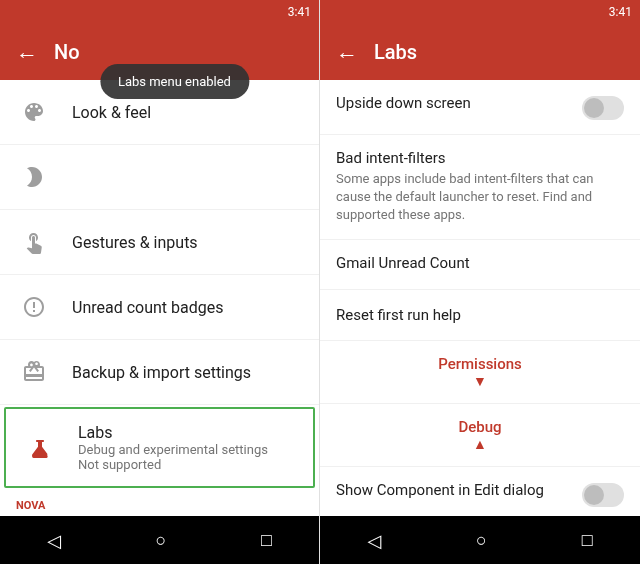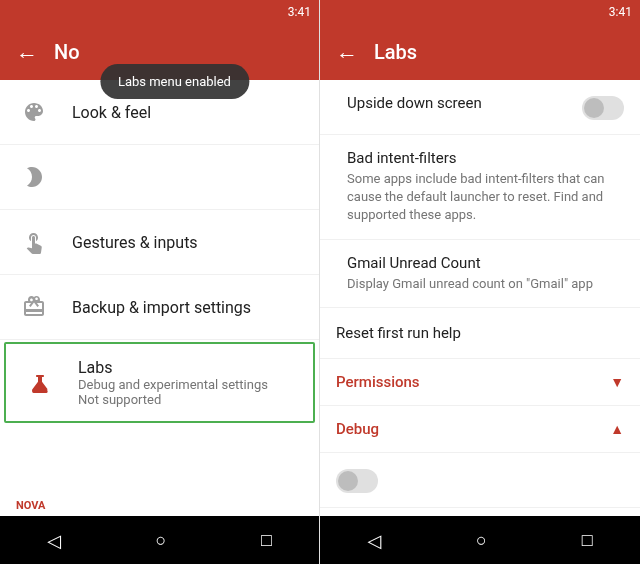--- a/index.html
+++ b/index.html
@@ -181,21 +181,20 @@
       border-bottom: 1px solid #f0f0f0;
       display: flex;
       align-items: flex-start;
       justify-content: space-between;
       cursor: pointer;
     }
 
     .labs-item-text {
       flex: 1;
       margin-right: 8px;
-      margin-left: 11px;
     }
 
     .labs-item-text .primary {
       font-size: 15px;
       color: #212121;
       font-weight: 400;
       margin-bottom: 3px;
     }
 
     .labs-item-text .secondary {
@@ -231,20 +230,21 @@
     }
 
     
     .section-header {
       padding: 14px 16px;
       display: flex;
       align-items: center;
       justify-content: space-between;
       cursor: pointer;
       border-bottom: 1px solid #f0f0f0;
+      flex-direction: column;
     }
 
     .section-header .label {
       font-size: 15px;
       color: #c0392b;
       font-weight: 500;
     }
 
     .section-header .chevron {
       color: #c0392b;
@@ -323,20 +323,30 @@
       <div class="item-icon">
         <svg viewBox="0 0 24 24">
             <path d="M9 11.24V7.5C9 6.12 10.12 5 11.5 5S14 6.12 14 7.5v3.74c1.21-.81 2-2.18 2-3.74C16 5.01 13.99 3 11.5 3S7 5.01 7 7.5c0 1.56.79 2.93 2 3.74zm9.84 4.63l-4.54-2.26c-.17-.07-.35-.11-.54-.11H13v-6c0-.83-.67-1.5-1.5-1.5S10 6.67 10 7.5v10.74l-3.43-.72c-.08-.01-.15-.03-.24-.03-.31 0-.59.13-.79.33l-.79.8 4.94 4.94c.27.27.65.44 1.06.44h6.79c.75 0 1.33-.55 1.44-1.28l.75-5.27c.01-.07.02-.14.02-.2 0-.62-.38-1.16-.91-1.38z"></path>
           </svg>
       </div>
       <div class="item-text">
         <div class="primary">Gestures &amp; inputs</div>
       </div>
     </div>
 
+    <div class="settings-item">
+      <div class="item-icon">
+        <svg viewBox="0 0 24 24">
+            <path d="M12 2C6.48 2 2 6.48 2 12s4.48 10 10 10 10-4.48 10-10S17.52 2 12 2zm0 18c-4.41 0-8-3.59-8-8s3.59-8 8-8 8 3.59 8 8-3.59 8-8 8zm-1-13h2v6h-2zm0 8h2v2h-2z"></path>
+          </svg>
+      </div>
+      <div class="item-text">
+        <div class="primary">Unread count badges</div>
+      </div>
+    </div>
 
     <div class="settings-item">
       <div class="item-icon">
         <svg viewBox="0 0 24 24">
             <path d="M20 6h-2.18c.07-.44.18-.88.18-1.35C18 2.54 16.46 1 14.55 1c-1.02 0-1.9.36-2.55 1.05L12 2.06l-.01-.01C11.35 1.36 10.48 1 9.45 1 7.54 1 6 2.54 6 4.65c0 .47.11.91.18 1.35H4c-1.11 0-1.99.89-1.99 2L2 19c0 1.11.89 2 2 2h16c1.11 0 2-.89 2-2V8c0-1.11-.89-2-2-2zm-5.45-3.6c.74 0 1.35.61 1.35 1.35 0 .74-.61 1.35-1.35 1.35s-1.35-.61-1.35-1.35c0-.74.61-1.35 1.35-1.35zM9.45 3.6c.74 0 1.35.61 1.35 1.35 0 .74-.61 1.35-1.35 1.35S8.1 5.69 8.1 4.95c0-.74.61-1.35 1.35-1.35zM20 19H4v-2h16v2zm0-5H4V8h5.08L7 10.83 8.62 12 11 8.76l1-1.36 1 1.36L15.38 12 17 10.83 14.92 8H20v6z"></path>
           </svg>
       </div>
       <div class="item-text">
         <div class="primary">Backup &amp; import settings</div>
       </div>
@@ -390,39 +400,42 @@
     <div class="labs-item">
       <div class="labs-item-text">
         <div class="primary">Bad intent-filters</div>
         <div class="secondary">Some apps include bad intent-filters that can cause the default launcher to reset. Find and supported these apps.</div>
       </div>
     </div>
 
     <div class="labs-item">
       <div class="labs-item-text">
         <div class="primary">Gmail Unread Count</div>
-        <div class="secondary">Display Gmail unread count on "Gmail" app</div>
       </div>
     </div>
 
     <div class="simple-item">
       <div class="primary">Reset first run help</div>
     </div>
 
     <div class="section-header">
       <span class="label">Permissions</span>
       <span class="chevron">▼</span>
     </div>
 
     <div class="section-header">
       <span class="label">Debug</span>
       <span class="chevron">▲</span>
     </div>
 
     <div class="labs-item">
+      <div class="labs-item-text">
+        <div class="primary">Show Component in Edit dialog</div>
+
+      </div>
       <div class="toggle off">
         <div class="knob"></div>
       </div>
     </div>
 
   </div>
 
   <div class="bottom-nav">
     <span class="nav-btn">◁</span>
     <span class="nav-btn">○</span>

